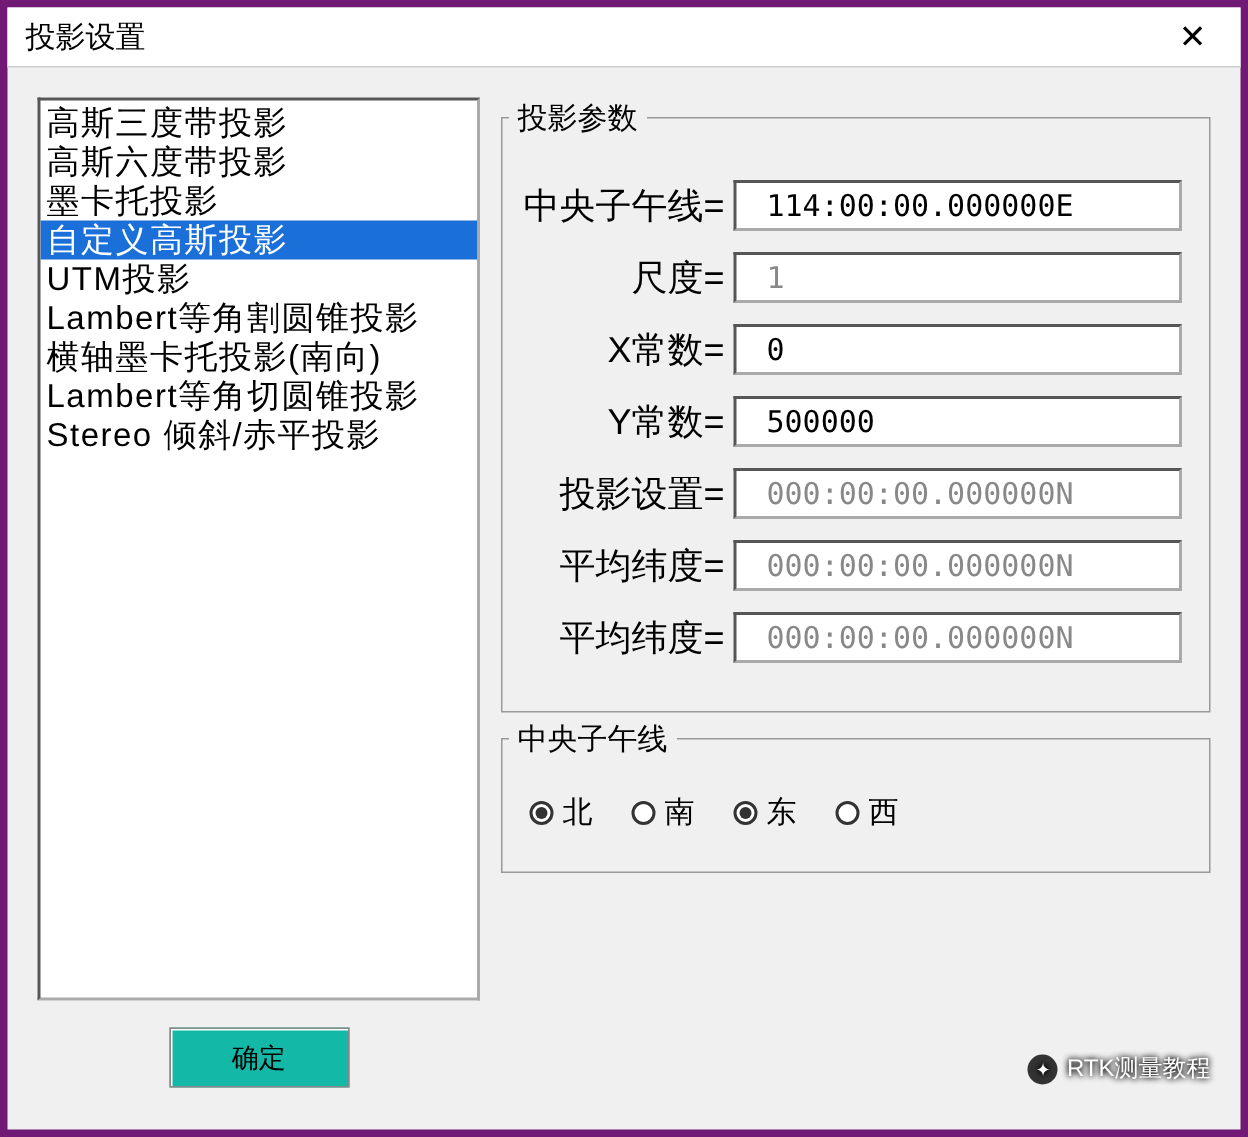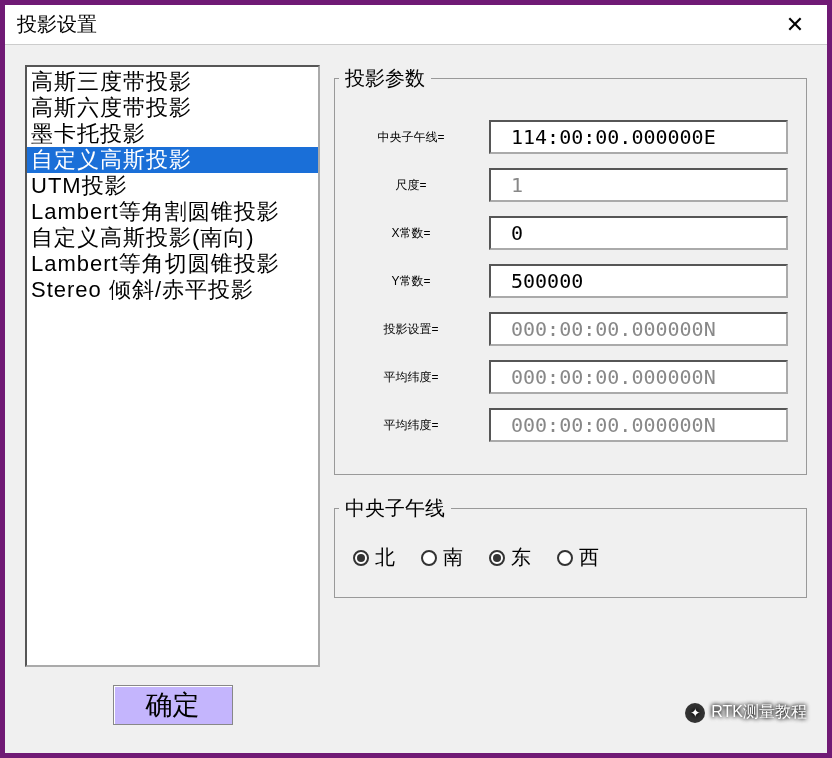--- a/index.html
+++ b/index.html
@@ -7,26 +7,26 @@
     .window { width: 832px; height: 758px; border: 5px solid #701a75; background: #f0f0f0; position: relative; }
     .titlebar { height: 40px; background: #fff; border-bottom: 1px solid #ccc; display: flex; align-items: center; padding: 0 12px; font-size: 20px; }
     .titlebar-title { flex: 1; }
     .close-btn { width: 40px; height: 40px; display: flex; align-items: center; justify-content: center; font-size: 22px; cursor: pointer; }
     .content { display: flex; padding: 20px; gap: 14px; height: calc(100% - 40px); }
     .left { display: flex; flex-direction: column; gap: 18px; width: 360px; justify-content: flex-end; }
     .listbox { flex: 1; background: #fff; border: 2px inset #aaa; overflow: hidden; font-size: 22px; line-height: 26px; padding: 2px 0; }
     .listitem { padding: 0 4px; white-space: nowrap; cursor: pointer; letter-spacing: 1px; }
     .listitem.selected { background: #1a6fd8; color: #fff; }
     .btnrow { display: flex; gap: 40px; justify-content: center; padding-bottom: 8px; }
-    .btn { width: 120px; height: 40px; background: #c4b5fd; border: 1px solid #888; font-size: 27px; cursor: pointer; box-shadow: 1px 1px 0 #fff inset; }
-    .right { flex: 1; display: flex; flex-direction: column; gap: 20px; }
+    .btn { width: 120px; height: 40px; background: #14b8a6; border: 1px solid #888; font-size: 18px; cursor: pointer; box-shadow: 1px 1px 0 #fff inset; }
+    .right { flex: 1; display: flex; flex-direction: column; gap: 4px; }
     fieldset { border: 1px solid #999; padding: 14px 18px 18px 4px; }
     legend { font-size: 20px; padding: 0 6px; }
     .param-row { display: flex; align-items: center; margin: 14px 0; }
-    .param-label { width: 150px; text-align: center; font-size: 12px; padding-right: 6px; }
+    .param-label { width: 150px; text-align: right; font-size: 24px; padding-right: 6px; }
     .param-input { flex: 1; height: 34px; border: 2px inset #aaa; background: #fff; font-size: 20px; padding: 0 20px; font-family: monospace; }
     .param-input.disabled { background: #fff; color: #888; }
     .radio-row { display: flex; gap: 26px; padding: 8px 14px; align-items: center; }
     .radio-item { display: flex; align-items: center; gap: 6px; font-size: 20px; cursor: pointer; }
     .radio-circle { width: 16px; height: 16px; border: 2px solid #333; border-radius: 50%; display: inline-flex; align-items: center; justify-content: center; background:#fff;}
     .radio-circle.checked::after { content:""; width:8px; height:8px; background:#333; border-radius:50%; }
     .watermark { position: absolute; right: 20px; bottom: 30px; font-size: 16px; color: #fff; text-shadow: 0 0 4px #000, 0 0 4px #000; display:flex; align-items:center; gap:6px; pointer-events:none;}
     .wm-icon { width:20px; height:20px; background:#333; border-radius:50%; display:flex; align-items:center; justify-content:center; color:#fff; font-size:12px;}
   </style>
 </head>
@@ -39,21 +39,21 @@
   </div>
   <div class="content">
     <div class="left">
       <div class="listbox" id="listbox">
           <div class="listitem">高斯三度带投影</div>
           <div class="listitem">高斯六度带投影</div>
           <div class="listitem">墨卡托投影</div>
           <div class="listitem selected">自定义高斯投影</div>
           <div class="listitem">UTM投影</div>
           <div class="listitem">Lambert等角割圆锥投影</div>
-          <div class="listitem">自定义高斯投影(南向)</div>
+          <div class="listitem">横轴墨卡托投影(南向)</div>
           <div class="listitem">Lambert等角切圆锥投影</div>
           <div class="listitem">Stereo 倾斜/赤平投影</div>
         </div>
       <div class="btnrow">
         <button class="btn">确定</button>
       </div>
     </div>
     <div class="right">
       <fieldset>
         <legend>投影参数</legend>

